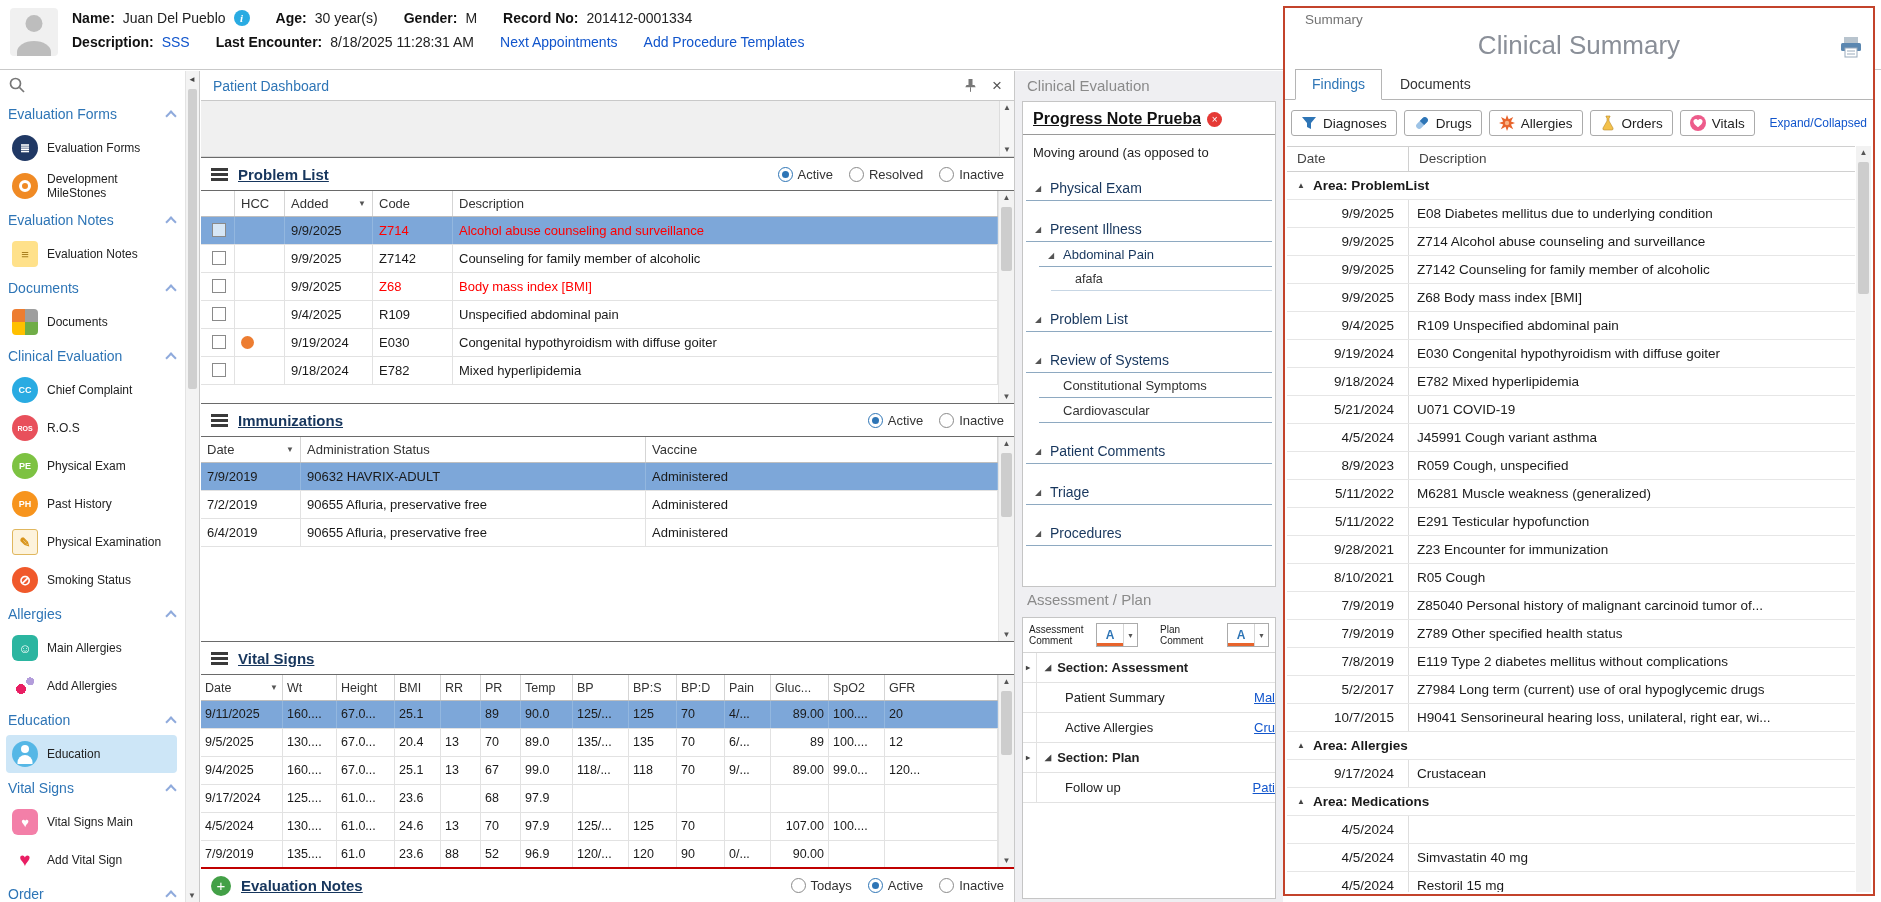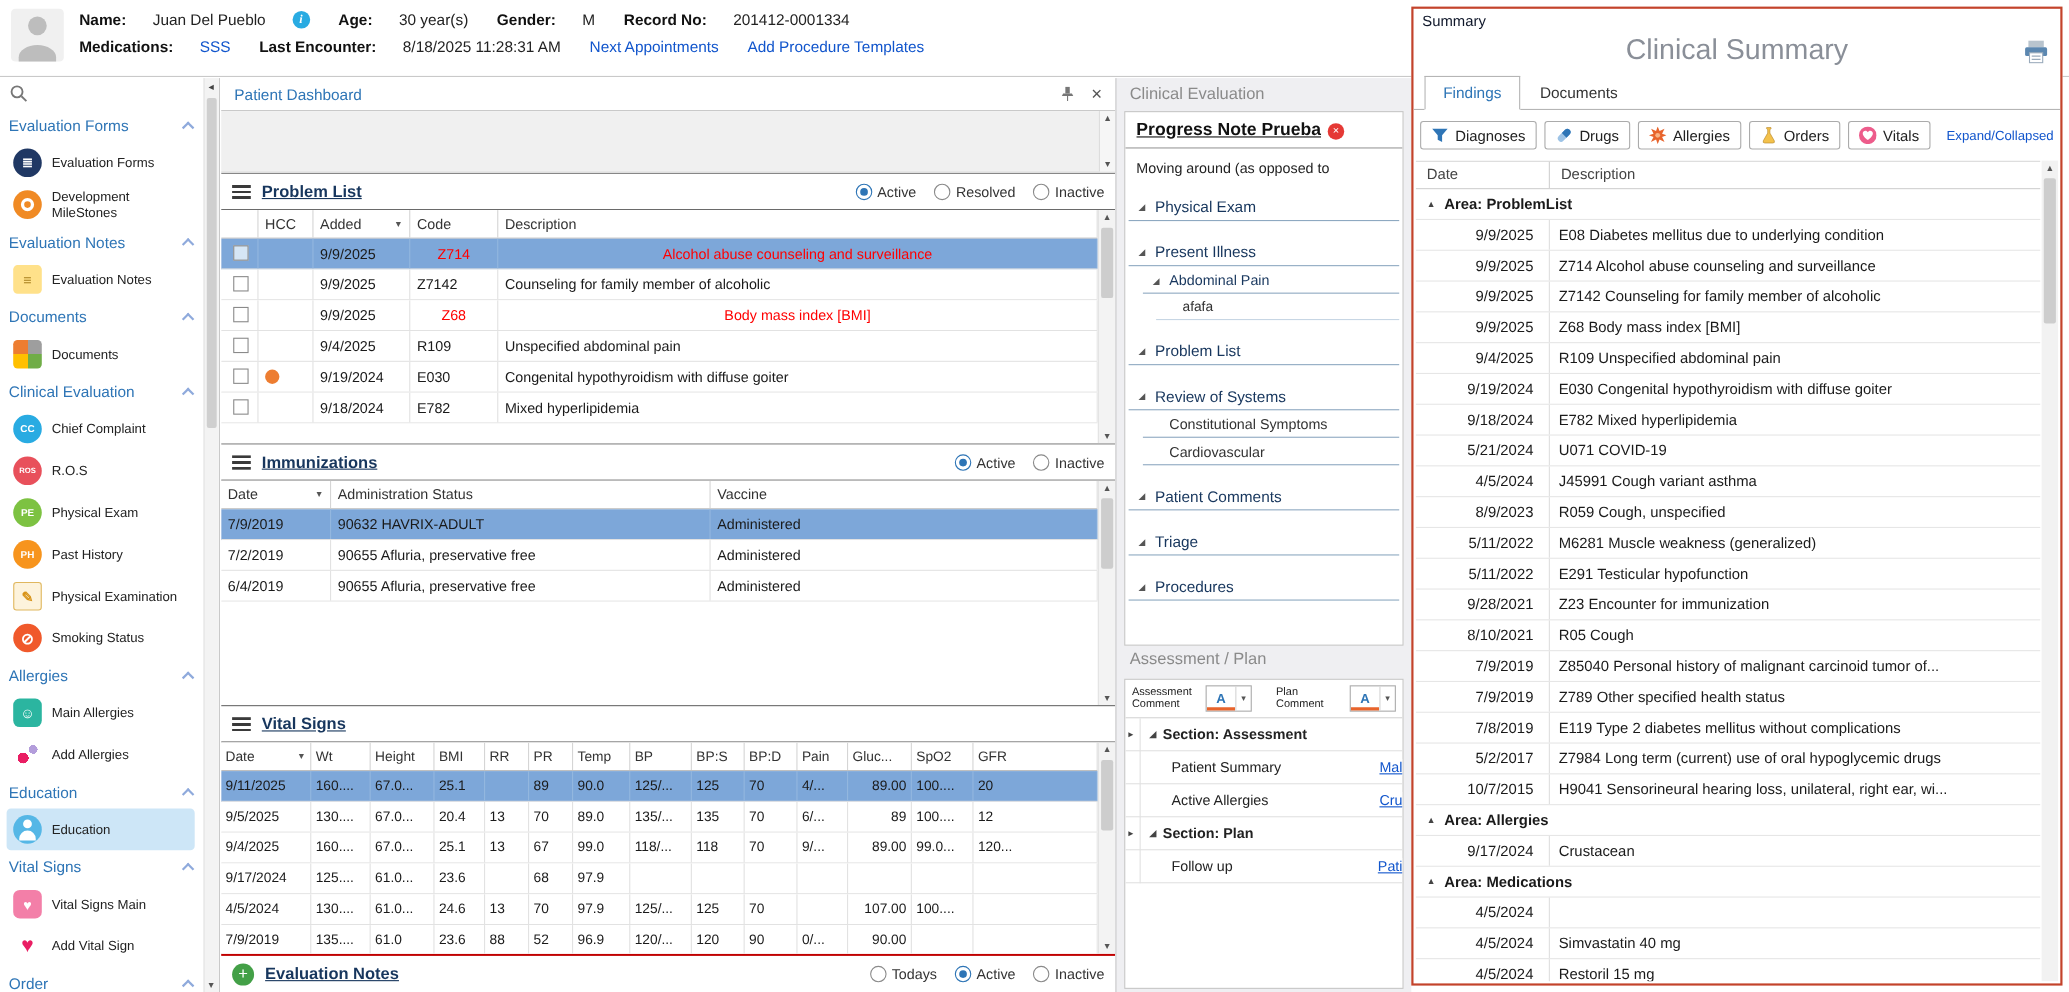--- a/index.html
+++ b/index.html
@@ -8,21 +8,21 @@
   .app{position:relative;width:1881px;height:902px;background:#fff;overflow:hidden;}
 
   
   .topbar{position:absolute;left:0;top:0;width:100%;height:70px;background:#fff;border-bottom:1px solid #C9C9C9;}
   .topbar-inner{display:flex;gap:14px;padding:8px 10px;}
   .avatar{width:48px;height:48px;background:#F0F0F0;border-radius:4px;position:relative;overflow:hidden;flex:0 0 48px;}
   .avatar::before{content:"";position:absolute;top:7px;left:50%;transform:translateX(-50%);width:17px;height:17px;border-radius:50%;background:#BDBDBD;}
   .avatar::after{content:"";position:absolute;bottom:-7px;left:50%;transform:translateX(-50%);width:34px;height:22px;border-radius:50% 50% 0 0;background:#BDBDBD;}
   .tb-rows{display:flex;flex-direction:column;gap:8px;padding-top:2px;}
   .tb-row{display:flex;align-items:center;font-size:14px;}
-  .tb-group{display:flex;align-items:center;gap:24px;margin-right:26px;}
+  .tb-group{display:flex;align-items:center;gap:8px;margin-right:26px;}
   .lbl{font-weight:bold;color:#111;}
   .val{color:#222;}
   .link{color:#1155CC;cursor:pointer;}
   .info-i{width:16px;height:16px;border-radius:50%;background:#29ABE2;color:#fff;display:inline-flex;align-items:center;justify-content:center;font-size:11px;font-weight:bold;font-style:italic;font-family:"Liberation Serif",serif;}
   .info-i::after{content:"i";}
 
   
   .sidebar{position:absolute;left:0;top:71px;width:200px;bottom:0;background:#fff;border-right:1px solid #C9C9C9;overflow:hidden;}
   .sb-content{position:absolute;left:0;top:0;right:14px;bottom:0;overflow:hidden;}
   .sb-top{height:28px;position:relative;}
@@ -85,21 +85,21 @@
   .ghead{height:26px;border-bottom:1px solid #BFBFBF;}
   .ghead .gcell{display:flex;align-items:center;gap:16px;color:#333;border-right:1px solid #D5D5D5;line-height:normal;}
   .pl-cols{grid-template-columns:34px 50px 88px 80px 1fr;}
   .im-cols{grid-template-columns:100px 345px 1fr;}
   .vt-cols{grid-template-columns:82px 54px 58px 46px 40px 40px 52px 56px 48px 48px 46px 58px 56px 1fr;}
   .gcell{padding:0 6px;line-height:27px;font-size:13px;border-right:1px solid #E2E2E2;white-space:nowrap;overflow:hidden;color:#1A1A1A;}
   .vt-cols .gcell{font-size:12.5px;padding:0 4px;}
   .gcell.num{text-align:right;}
   .selrow{background:#7DA7D9;}
   .selrow .gcell{border-right-color:#93B7DF;border-bottom:0;}
-  .redrow .gcell:nth-child(4),.redrow .gcell:nth-child(5){color:#FF0000;text-align:center;}
+  .redrow .gcell:nth-child(4),.redrow .gcell:nth-child(5){color:#FF0000;}
   .mk{font-size:8px;color:#555;}
   .mk.right{margin-left:auto;}
   .cbx{width:14px;height:14px;border:1px solid #8A8A8A;background:#fff;display:inline-block;margin:6px 0 0 5px;}
   .selrow .cbx{background:#D6E6F5;}
   .dot{width:13px;height:13px;border-radius:50%;background:#ED7D31;display:inline-block;margin-top:7px;}
   .vscroll{position:absolute;top:0;right:0;bottom:0;width:16px;background:#F3F3F3;border-left:1px solid #E3E3E3;}
   .vscroll .up{position:absolute;top:2px;left:0;right:0;text-align:center;font-size:8px;color:#555;cursor:pointer;}
   .vscroll .down{position:absolute;bottom:2px;left:0;right:0;text-align:center;font-size:8px;color:#555;cursor:pointer;}
   .vscroll .thumb{position:absolute;top:16px;left:2px;right:2px;height:64px;background:#CDCDCD;border-radius:2px;}
   .dash-bottombar{flex:1;border-top:2px solid #C00000;display:flex;align-items:center;gap:10px;padding:0 10px;overflow:hidden;}
@@ -134,21 +134,21 @@
   .ap-rows::before{content:"";position:absolute;left:13px;top:0;bottom:0;border-left:1px solid #E2E2E2;}
   .ap-row{height:30px;display:flex;align-items:center;border-bottom:1px solid #E2E2E2;position:relative;font-size:13px;color:#222;cursor:pointer;}
   .ap-caret{position:absolute;left:3px;font-size:8px;color:#444;}
   .ap-tri{font-size:8px;color:#444;margin-right:6px;}
   .ap-row.section{font-weight:bold;padding-left:22px;}
   .ap-row.item{padding-left:42px;}
   .ap-link{position:absolute;right:0;color:#1155CC;text-decoration:underline;background:#fff;padding-left:2px;white-space:nowrap;}
 
   
   .summary-panel{position:absolute;left:1283px;top:6px;width:592px;height:890px;background:#fff;border:2px solid #C3432B;z-index:5;overflow:hidden;}
-  .sum-label{position:absolute;left:8px;top:4px;color:#0f172a;font-size:13.5px;}
+  .sum-label{position:absolute;left:20px;top:4px;color:#737373;font-size:13.5px;}
   .sum-title{position:absolute;top:22px;left:0;right:0;text-align:center;font-size:26px;color:#8A8F98;}
   .sum-print{position:absolute;right:10px;top:28px;width:24px;height:22px;cursor:pointer;}
   .sum-tabs{position:absolute;top:60px;left:0;right:0;height:32px;border-bottom:1px solid #B5B5B5;padding-left:10px;display:flex;align-items:flex-end;gap:2px;}
   .tab{padding:6px 16px 7px;font-size:14px;color:#333;cursor:pointer;}
   .tab.active{border:1px solid #B5B5B5;border-bottom:1px solid #fff;margin-bottom:-1px;background:#fff;color:#2E75B6;}
   .sum-filters{position:absolute;top:98px;left:6px;right:6px;height:34px;display:flex;align-items:center;}
   .chips{display:flex;align-items:center;gap:7px;}
   .chip{display:flex;align-items:center;gap:6px;border:1px solid #ABABAB;border-radius:3px;background:#fff;padding:4px 9px;font-size:13.5px;color:#222;font-family:inherit;cursor:pointer;}
   .chip-ic{width:16px;height:16px;display:inline-flex;}
   .expand-link{margin-left:auto;color:#1155CC;font-size:12px;cursor:pointer;}
@@ -189,21 +189,21 @@
             <span class="lbl">Gender:</span>
             <span class="val">M</span>
           </span>
           <span class="tb-group">
             <span class="lbl">Record No:</span>
             <span class="val">201412-0001334</span>
           </span>
         </div>
         <div class="tb-row">
           <span class="tb-group">
-            <span class="lbl">Medications:</span>
+            <span class="lbl">Description:</span>
             <span class="link">SSS</span>
           </span>
           <span class="tb-group">
             <span class="lbl">Last Encounter:</span>
             <span class="val">8/18/2025 11:28:31 AM</span>
           </span>
           <span class="tb-group">
             <span class="link">Next Appointments</span>
           </span>
           <span class="tb-group">

